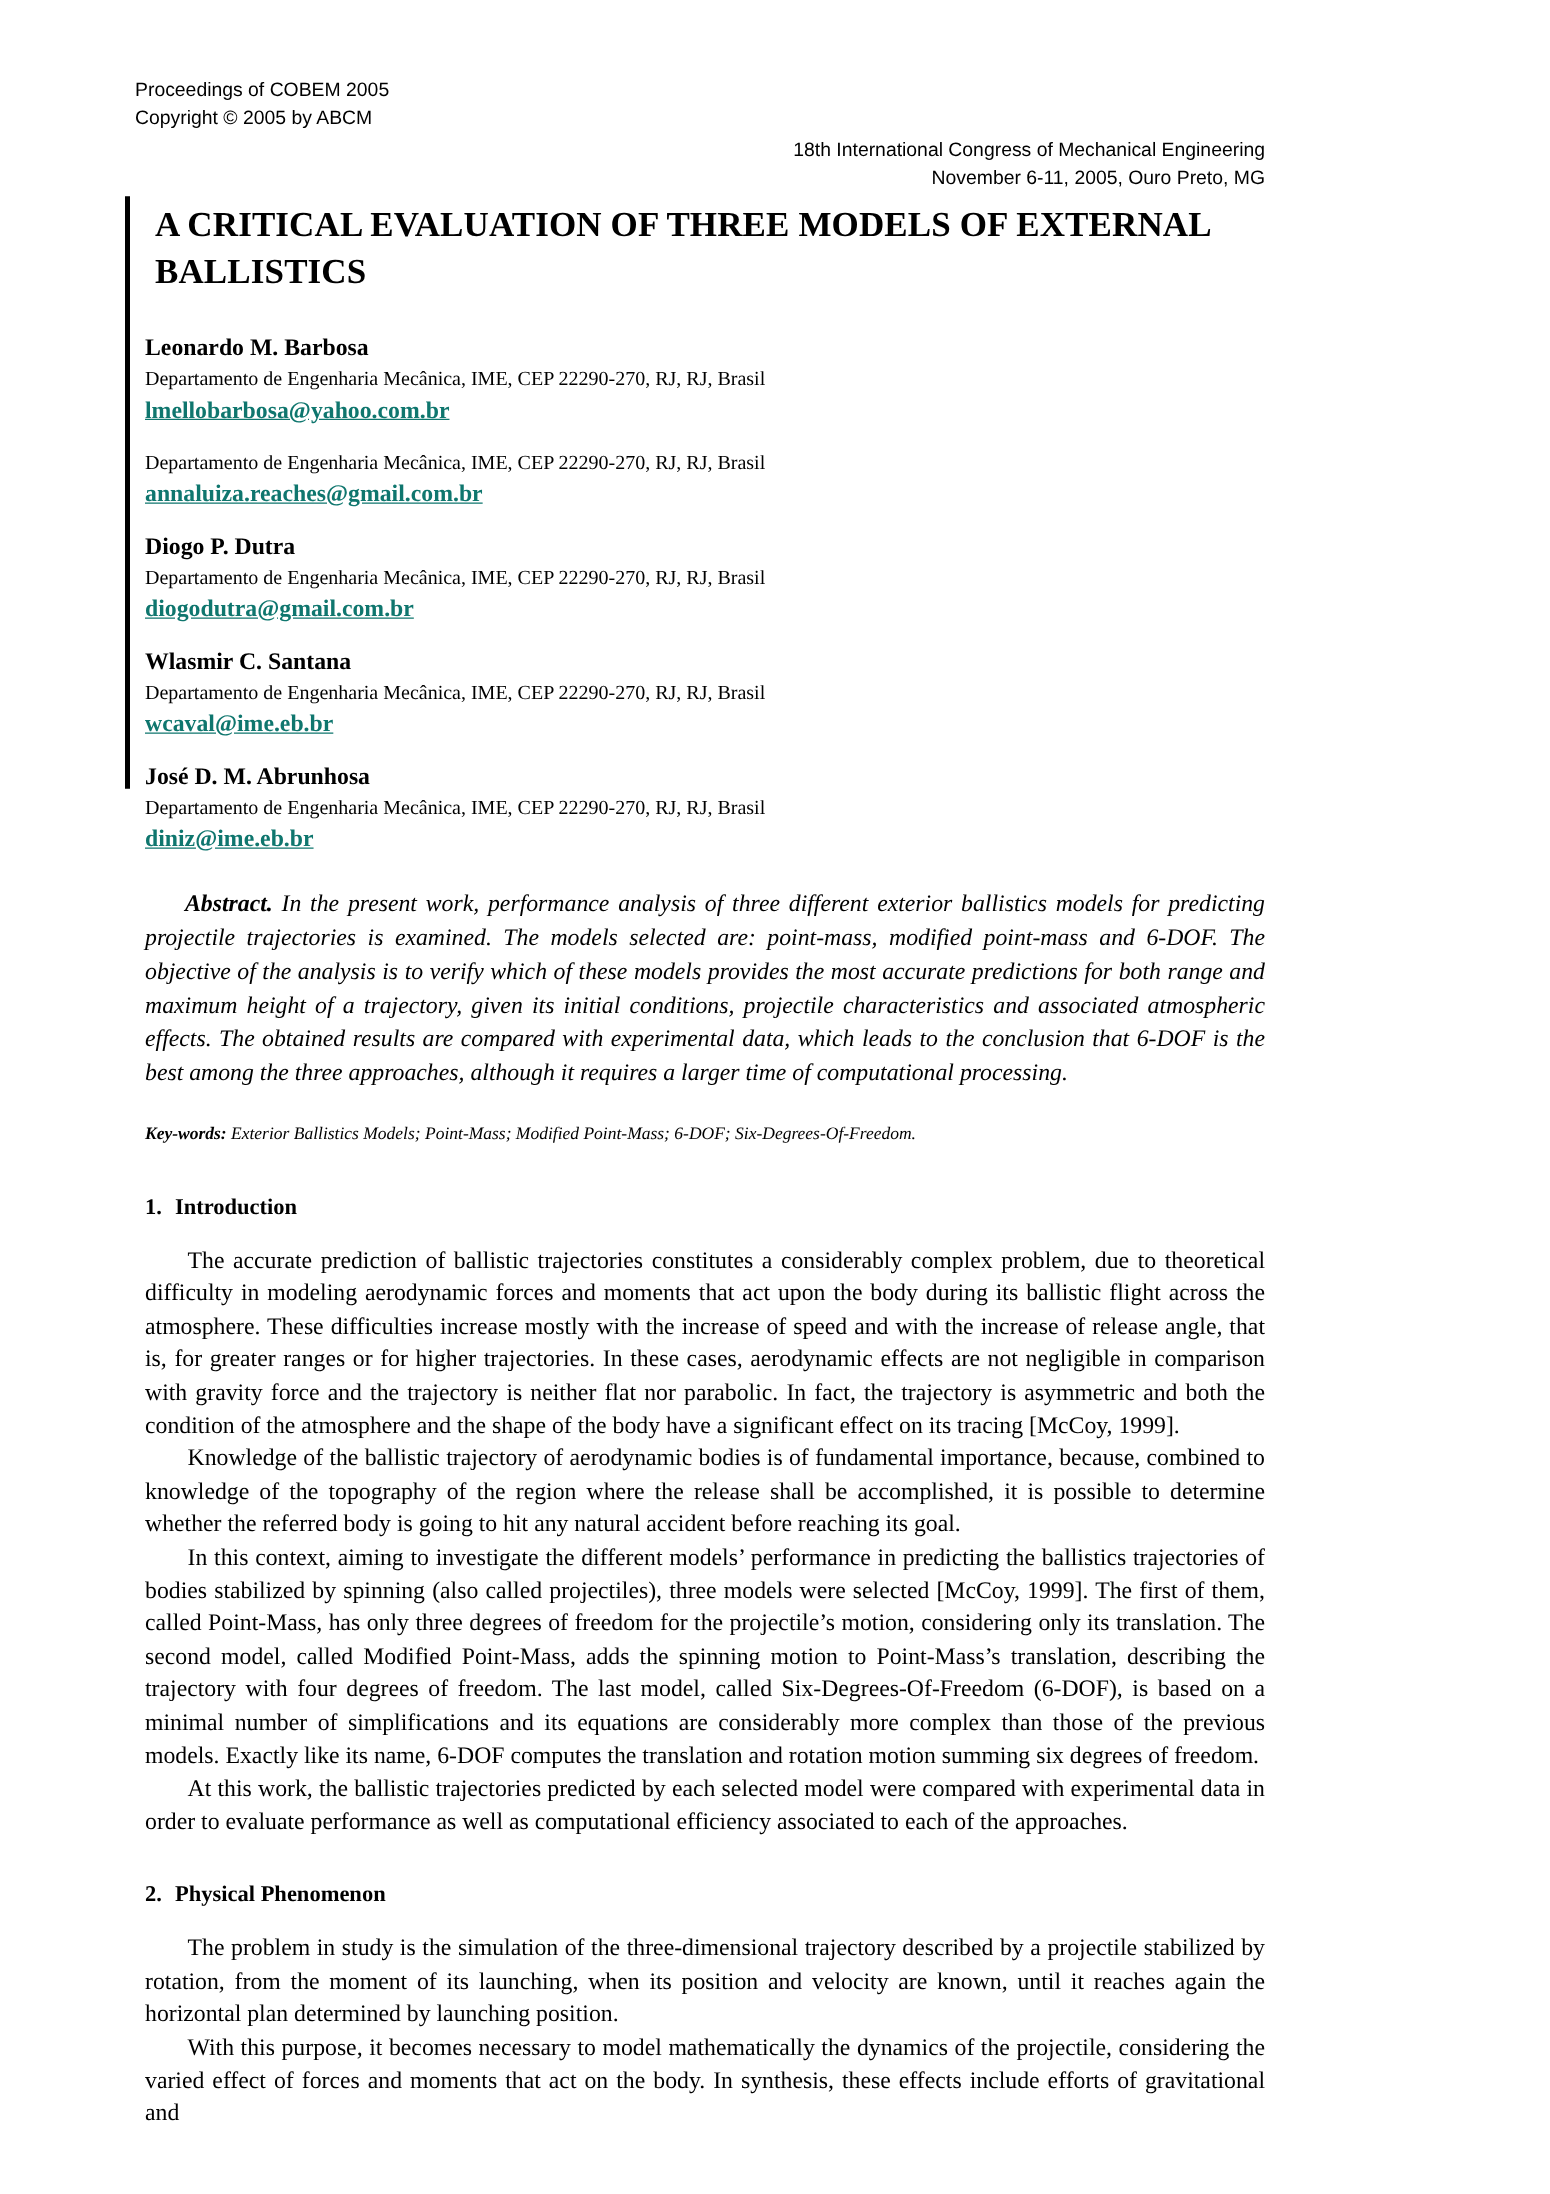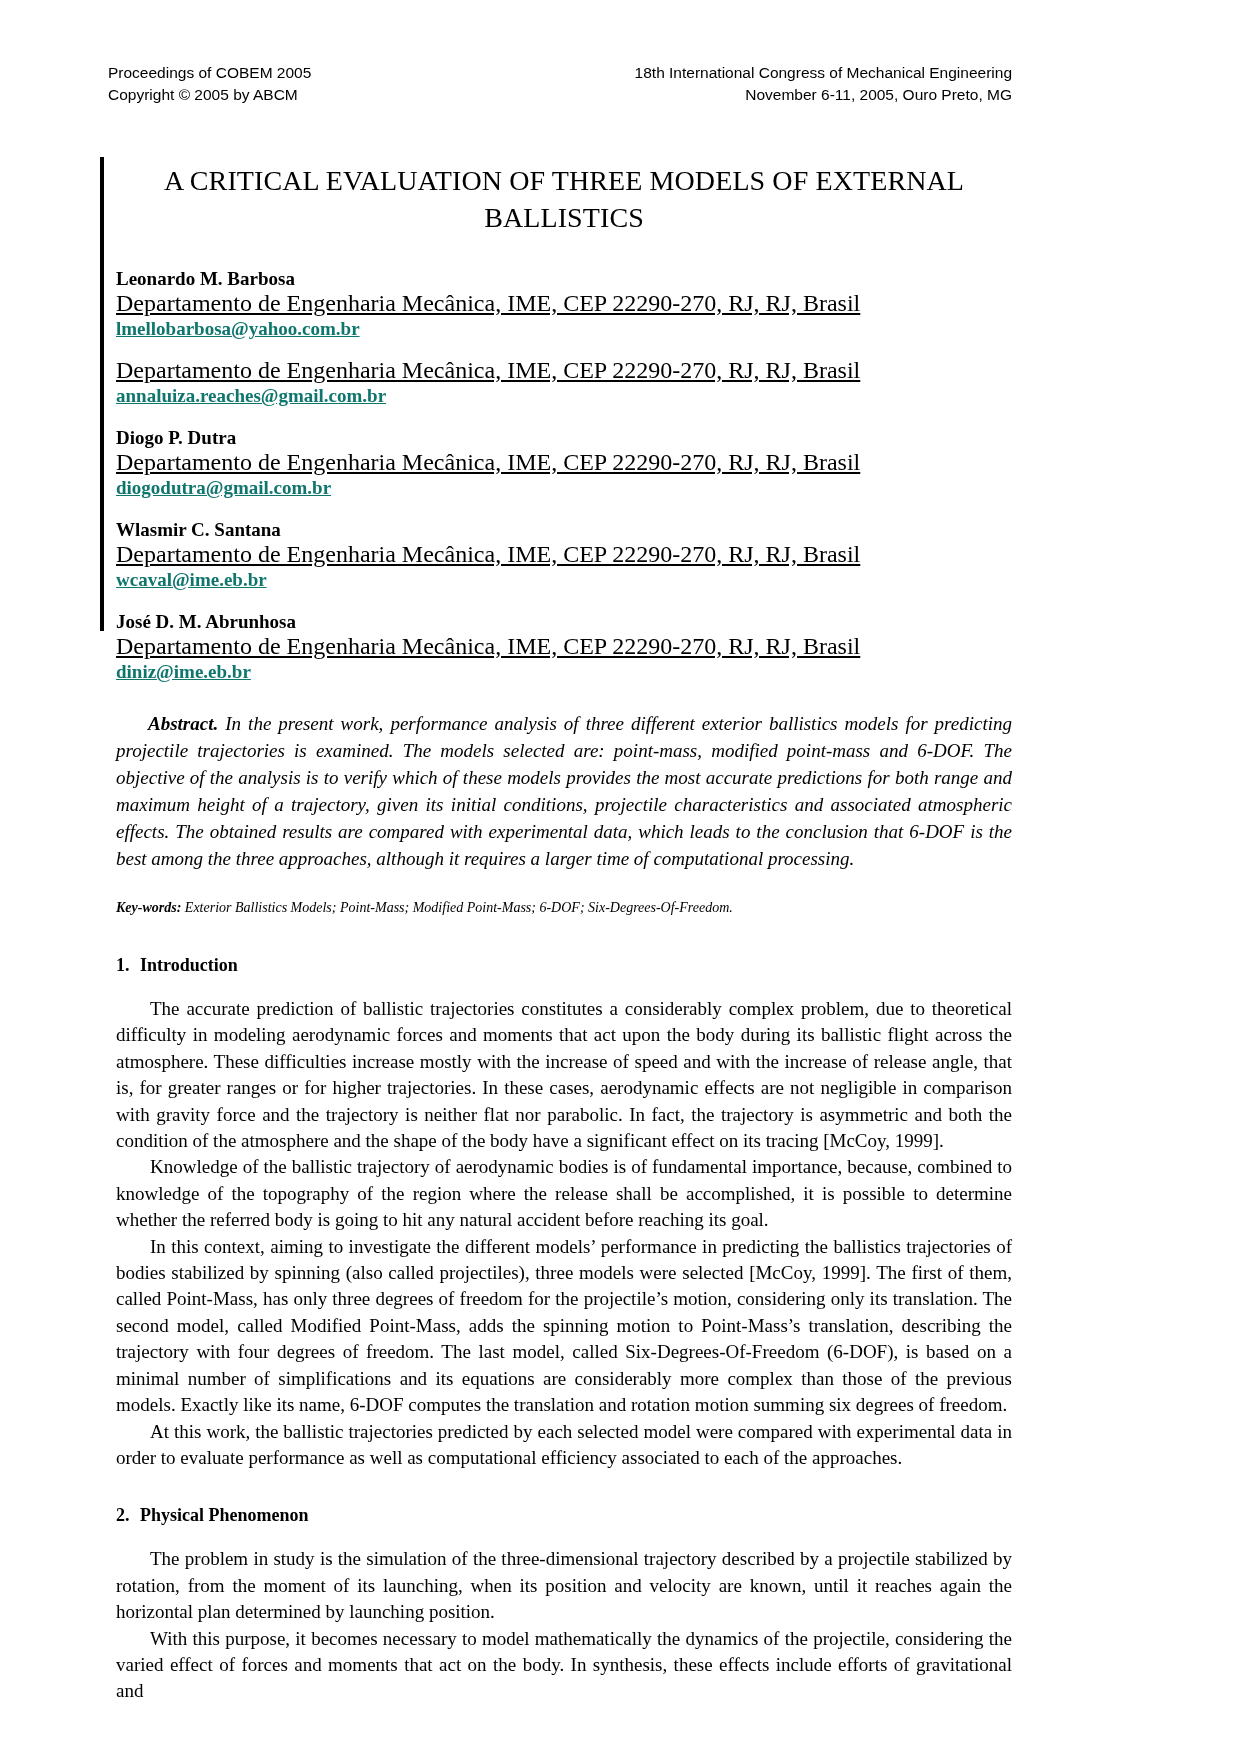--- a/index.html
+++ b/index.html
@@ -29,21 +29,21 @@
     left: 108px;
     top: 62px;
     width: 904px;
     display: flex;
     justify-content: space-between;
     font-family: "Liberation Sans", "DejaVu Sans", sans-serif;
     font-size: 15.5px;
     line-height: 22px;
   }
   .run-head .left-col { text-align: left; }
-  .run-head .right-col { text-align: right; }
+  .run-head .right-col { text-align: right; margin-top: 48px; }
   .run-head div > div { white-space: nowrap; }
 
   
   .change-bar {
     position: absolute;
     left: 100px;
     top: 157px;
     width: 4px;
     height: 474px;
     background: #000000;
@@ -53,44 +53,42 @@
   .content {
     position: absolute;
     left: 116px;
     top: 150px;
     width: 896px;
   }
 
   
   .paper-title {
     font-size: 28px;
-    font-weight: normal;
-    text-align: center;
+    font-weight: bold;
     line-height: 37px;
     letter-spacing: 0.1px;
     margin: 12px 0 0 0;
     padding: 0 8px;
   }
 
   
   .authors-block {
     margin-top: 30px;
   }
   .author {
     margin-bottom: 17px;
   }
   .author-name {
     font-size: 19px;
     font-weight: bold;
     line-height: 25px;
   }
   .author-affil {
-    font-size: 24px;
+    font-size: 16px;
     line-height: 25px;
-    text-decoration: underline;
   }
   .author-email {
     font-size: 19px;
     font-weight: bold;
     line-height: 25px;
     color: #0f766e;
     text-decoration: underline;
     display: inline-block;
   }
 

